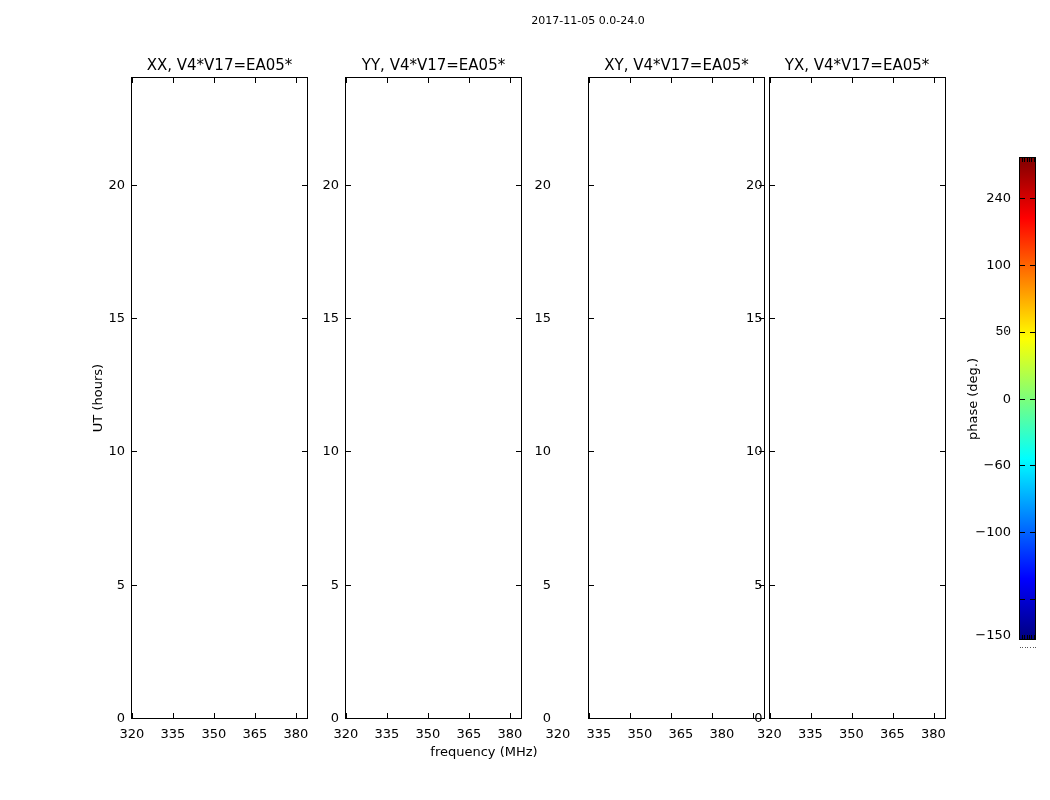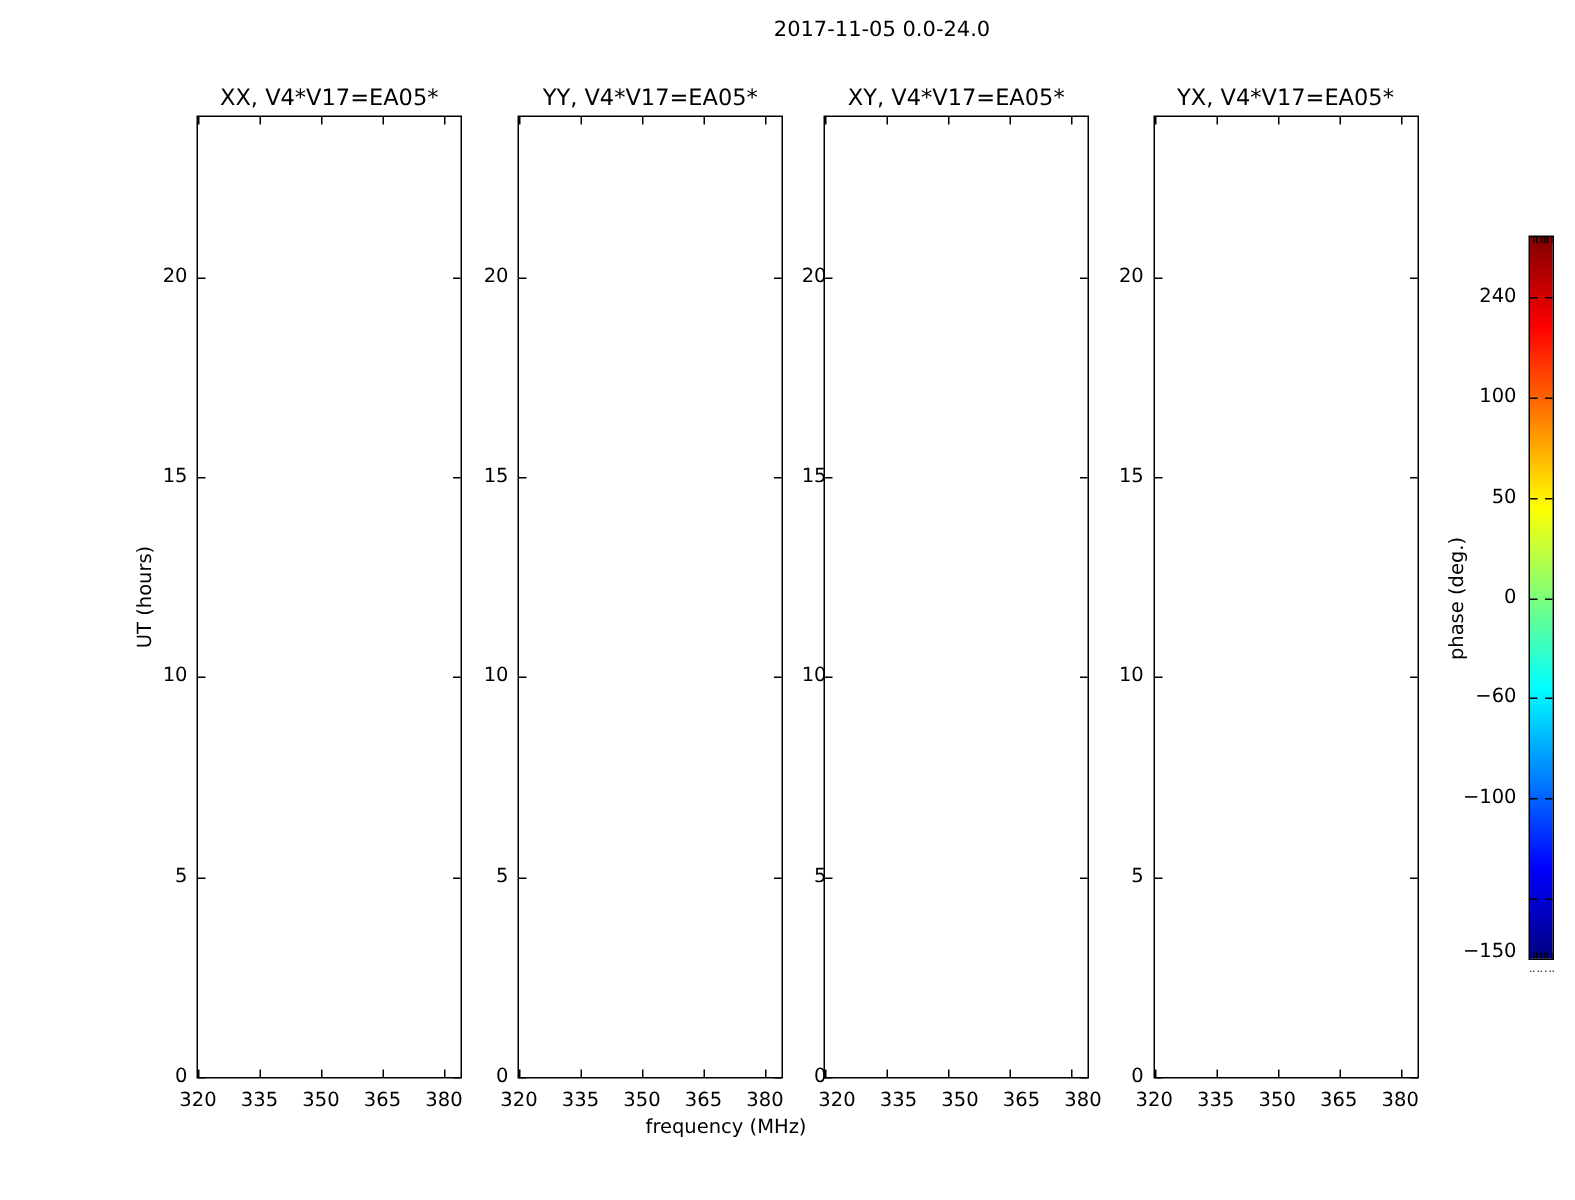--- a/index.html
+++ b/index.html
@@ -7,21 +7,21 @@
     position:relative;
     width:1050px;height:800px;
     background:#ffffff;
     font-family:"DejaVu Sans","Liberation Sans",sans-serif;
     color:#000000;
     overflow:hidden;
   }
   .suptitle{
     position:absolute;top:13px;left:588px;
     transform:translateX(-50%);
-    font-size:14px;line-height:15px;white-space:nowrap;
+    font-size:11px;line-height:15px;white-space:nowrap;
   }
   .panel{
     position:absolute;top:77px;width:177px;height:642px;
     border:1px solid #000;box-sizing:border-box;background:#ffffff;
   }
   .panel-title{
     position:absolute;top:-21px;left:50%;transform:translateX(-50%);
     font-size:15px;line-height:17px;white-space:nowrap;
   }
   .tick{position:absolute;background:#000;}
@@ -94,21 +94,21 @@
       <div class="tick" style="right: 0px; top: 640px; width: 5px; height: 1px;"></div>
       <div class="tick" style="left: 0px; top: 507px; width: 5px; height: 1px;"></div>
       <div class="tick" style="right: 0px; top: 507px; width: 5px; height: 1px;"></div>
       <div class="tick" style="left: 0px; top: 373px; width: 5px; height: 1px;"></div>
       <div class="tick" style="right: 0px; top: 373px; width: 5px; height: 1px;"></div>
       <div class="tick" style="left: 0px; top: 240px; width: 5px; height: 1px;"></div>
       <div class="tick" style="right: 0px; top: 240px; width: 5px; height: 1px;"></div>
       <div class="tick" style="left: 0px; top: 107px; width: 5px; height: 1px;"></div>
       <div class="tick" style="right: 0px; top: 107px; width: 5px; height: 1px;"></div>
     </div>
-  <div class="panel" id="panel2" style="left: 549px;">
+  <div class="panel" id="panel2" style="left: 588px;">
     <div class="panel-title">XY, V4*V17=EA05*</div>
   <div class="tick" style="left: 0px; bottom: 0px; width: 1px; height: 5px;"></div>
       <div class="tick" style="left: 0px; top: 0px; width: 1px; height: 5px;"></div>
       <div class="tick" style="left: 41px; bottom: 0px; width: 1px; height: 5px;"></div>
       <div class="tick" style="left: 41px; top: 0px; width: 1px; height: 5px;"></div>
       <div class="tick" style="left: 82px; bottom: 0px; width: 1px; height: 5px;"></div>
       <div class="tick" style="left: 82px; top: 0px; width: 1px; height: 5px;"></div>
       <div class="tick" style="left: 123px; bottom: 0px; width: 1px; height: 5px;"></div>
       <div class="tick" style="left: 123px; top: 0px; width: 1px; height: 5px;"></div>
       <div class="tick" style="left: 164px; bottom: 0px; width: 1px; height: 5px;"></div>
@@ -215,21 +215,21 @@
     <div class="xtick-label" style="left: 831.5px;">350</div>
     <div class="xtick-label" style="left: 872.5px;">365</div>
     <div class="xtick-label" style="left: 913.5px;">380</div>
     <div class="ytick-label" style="left: 722.5px; top: 710px;">0</div>
     <div class="ytick-label" style="left: 722.5px; top: 577px;">5</div>
     <div class="ytick-label" style="left: 722.5px; top: 443px;">10</div>
     <div class="ytick-label" style="left: 722.5px; top: 310px;">15</div>
     <div class="ytick-label" style="left: 722.5px; top: 177px;">20</div>
     <div class="cbtick-label" style="left: 963px; top: 190px;">240</div>
     <div class="cbtick-label" style="left: 963px; top: 257px;">100</div>
-    <div class="cbtick-label" style="left: 963px; top: 324px;">50</div>
+    <div class="cbtick-label" style="left: 963px; top: 324px; font-family: Liberation Mono, monospace;">50</div>
     <div class="cbtick-label" style="left: 963px; top: 391px;">0</div>
     <div class="cbtick-label" style="left: 963px; top: 457px;">−60</div>
     <div class="cbtick-label" style="left: 963px; top: 524px;">−100</div>
     <div class="cbtick-label" style="left: 963px; top: 591px; margin-top: 36px;">−150</div>
     <div class="cb-dot" style="left: 1019.5px; top: 647px;"></div>
     <div class="cb-dot" style="left: 1022.1px; top: 647px;"></div>
     <div class="cb-dot" style="left: 1024.7px; top: 647px;"></div>
     <div class="cb-dot" style="left: 1027.3px; top: 647px;"></div>
     <div class="cb-dot" style="left: 1029.9px; top: 647px;"></div>
     <div class="cb-dot" style="left: 1032.5px; top: 647px;"></div>

